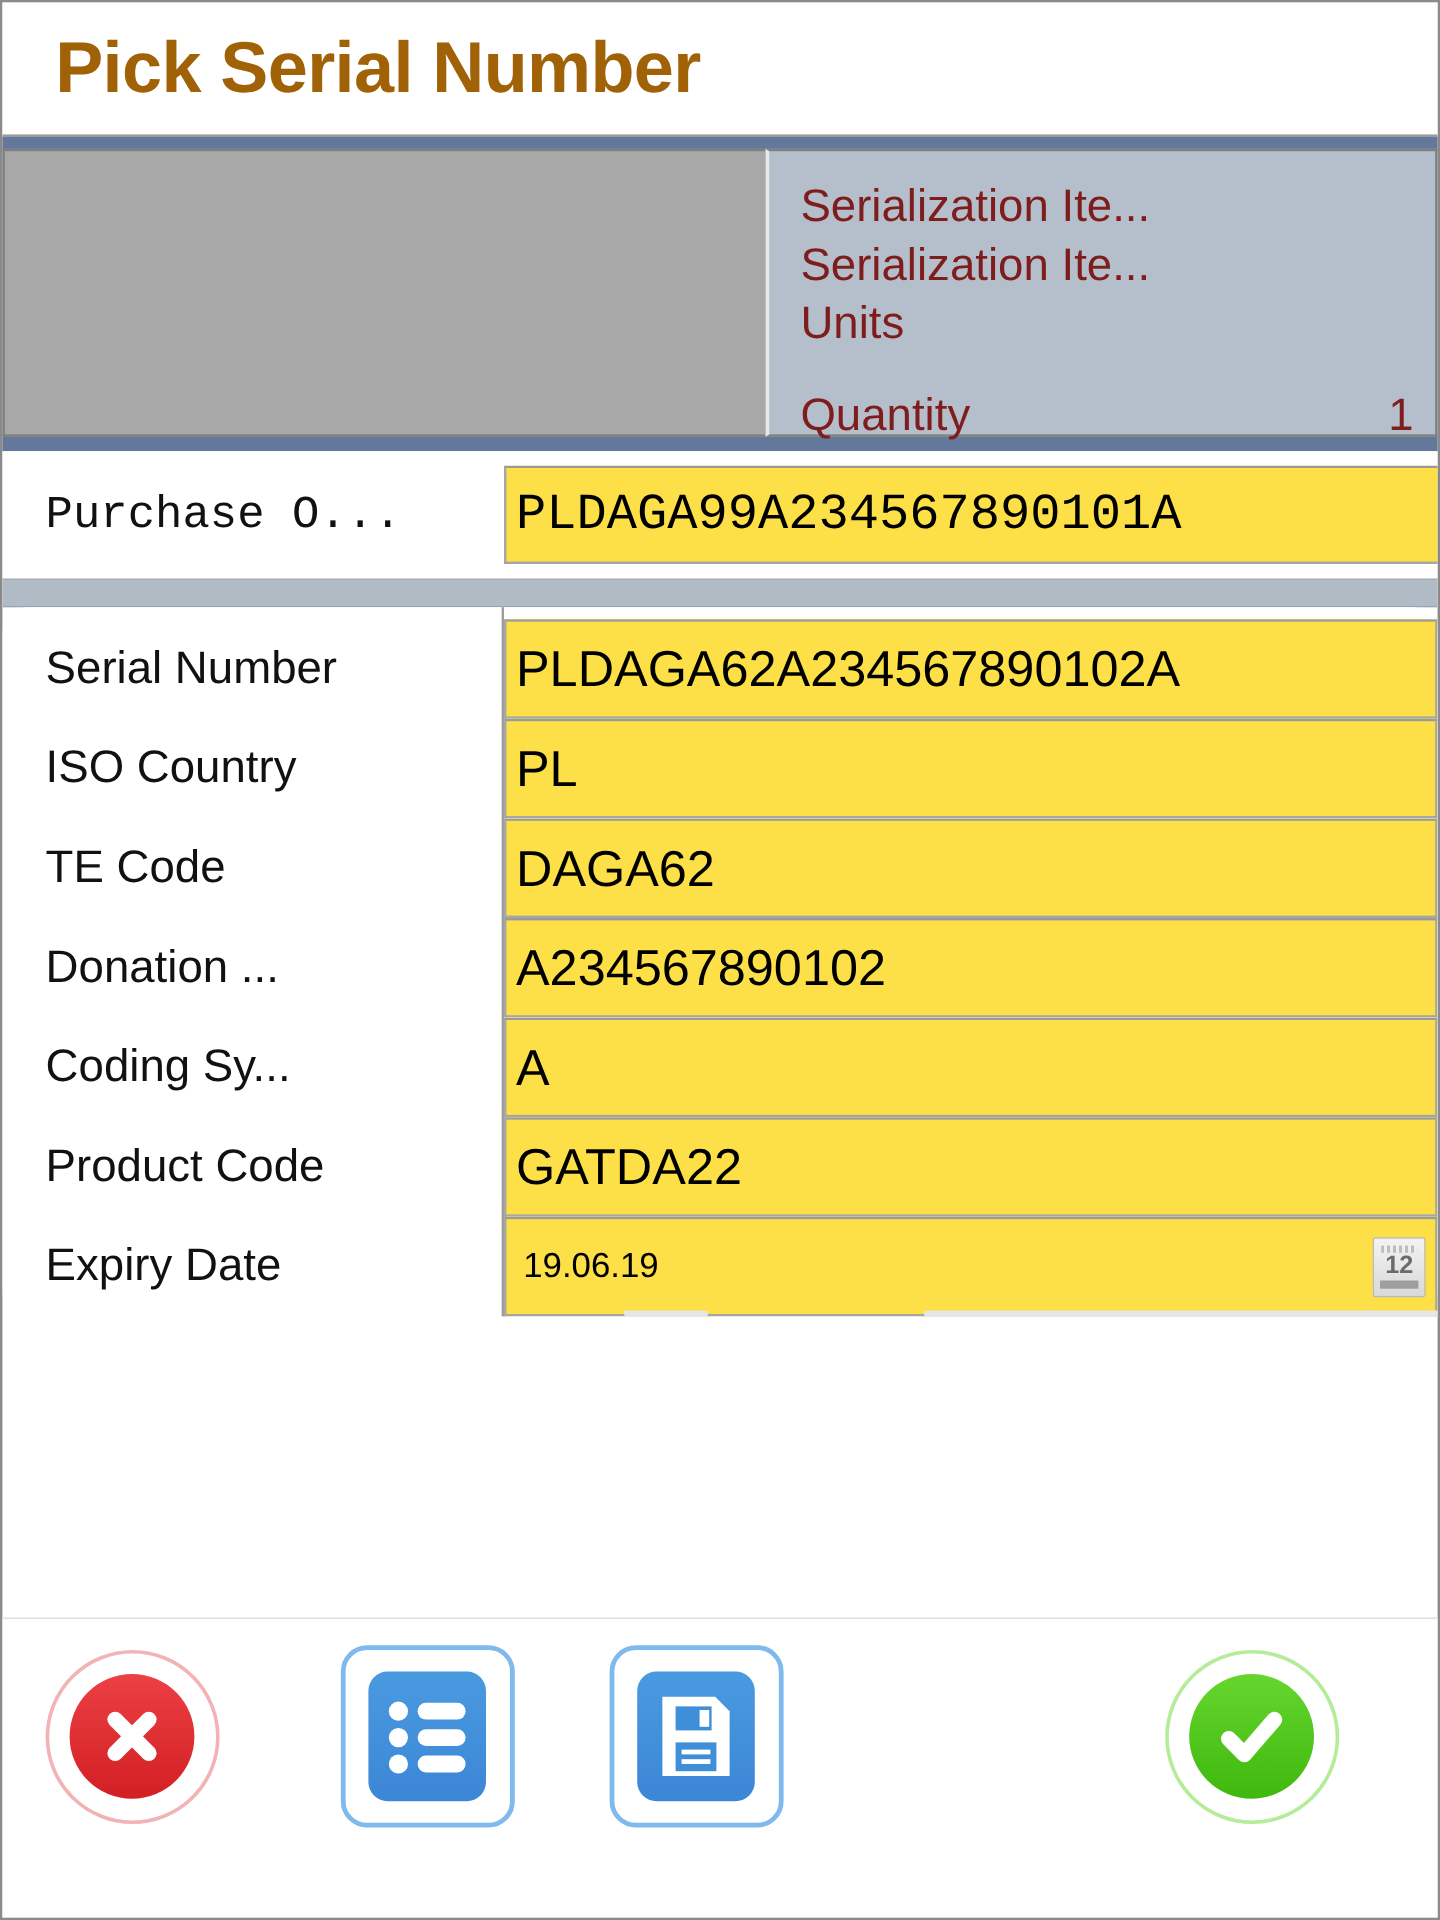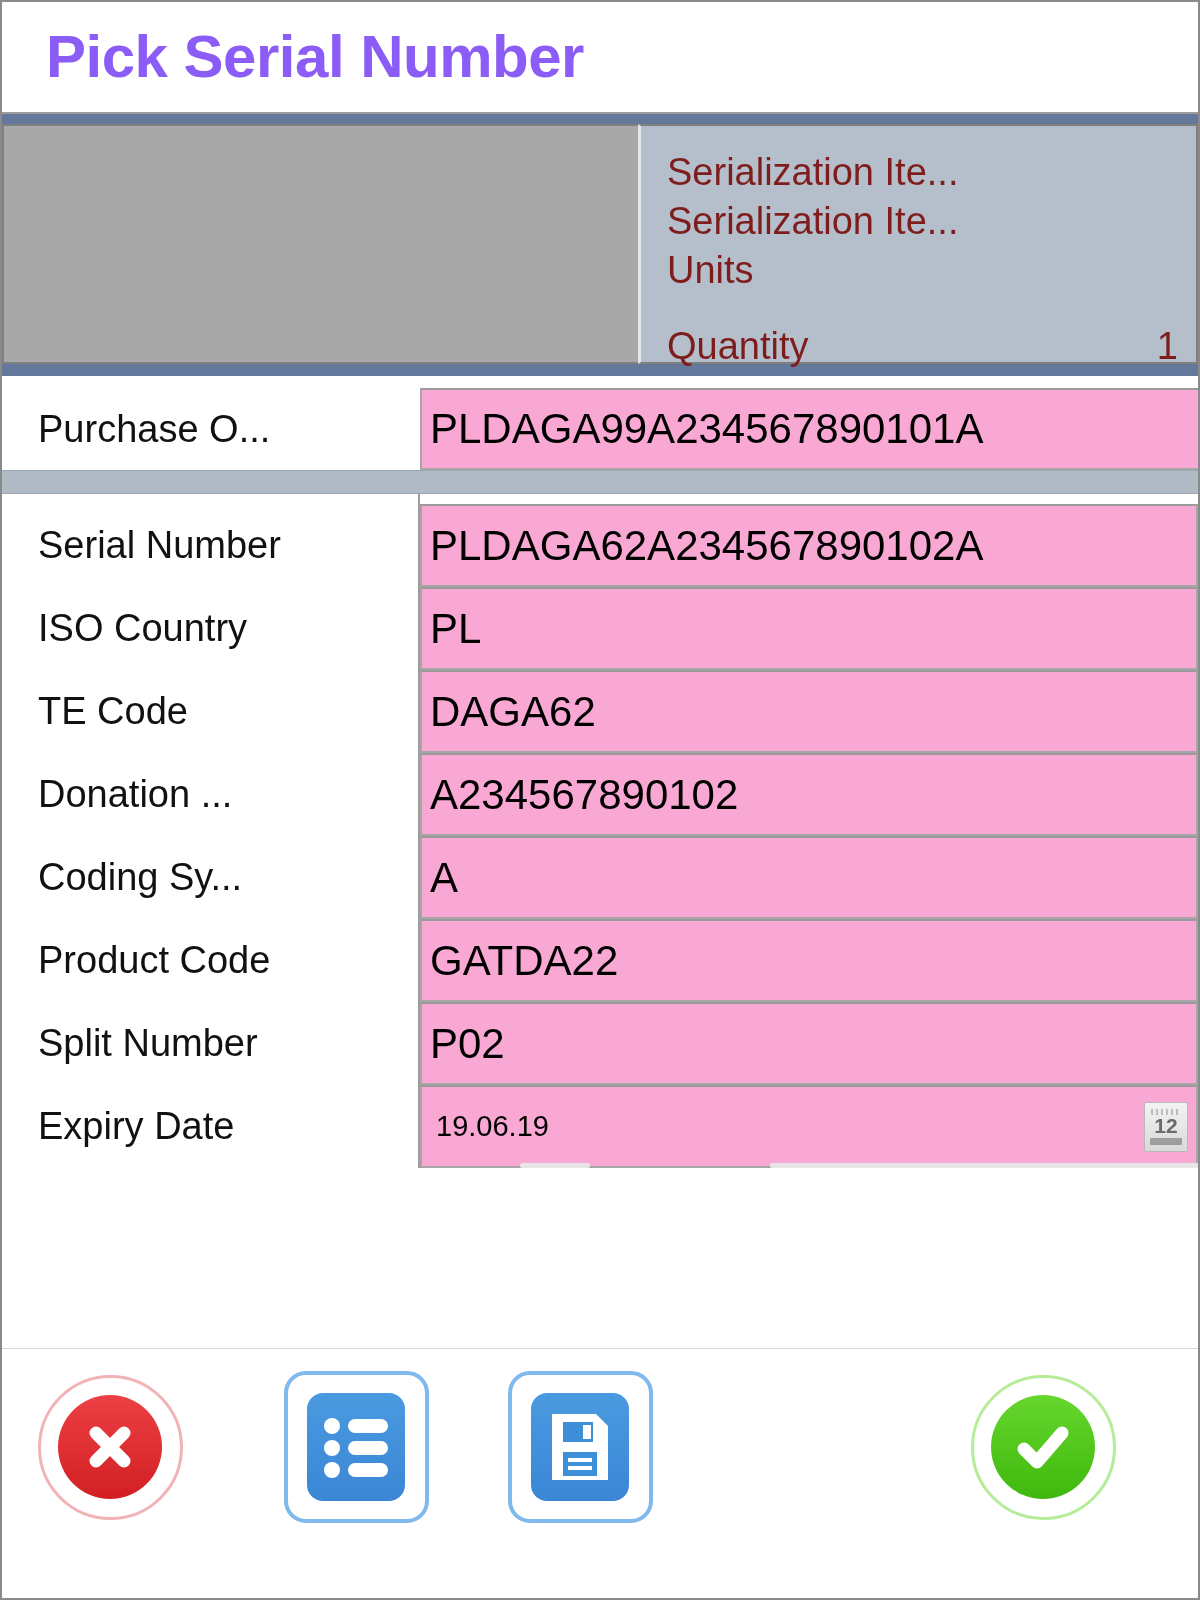--- a/index.html
+++ b/index.html
@@ -25,21 +25,21 @@
     height: 112px;
     background: #ffffff;
     display: flex;
     align-items: center;
     padding-left: 44px;
     border-bottom: 2px solid #9c9c9c;
   }
   .titlebar .title {
     font-size: 60px;
     font-weight: bold;
-    color: #8b5cf6;
+    color: #a16207;
     letter-spacing: -0.5px;
     line-height: 1;
   }
 
   
   .info-strip {
     height: 262px;
     display: flex;
     background: #64789b;
     border-top: 10px solid #64789b;
@@ -89,36 +89,36 @@
     padding-left: 36px;
     white-space: nowrap;
   }
   .fcell {
     flex: 1;
     position: relative;
     overflow: hidden;
   }
   .finput {
     height: 100%;
-    background: #f9a8d4;
+    background: #fde047;
     border: 2px solid #a6a6a6;
     border-top-color: #9a9a9a;
     display: flex;
     align-items: center;
     padding-left: 8px;
     font-size: 42px;
     color: #000000;
     white-space: nowrap;
     overflow: hidden;
     position: relative;
   }
   .finput.pad-sm { font-size: 29px; padding-left: 14px; }
 
   
-  .po-section { padding-top: 12px; padding-bottom: 0; }
+  .po-section { padding-top: 12px; padding-bottom: 12px; font-family: Liberation Mono, monospace; }
   .po-section .frow { height: 82px; }
   .po-section .fcell { margin-right: -2px; }
 
   
   .band {
     height: 24px;
     background: #b0bbc6;
     border-top: 1px solid #9aa5b1;
     border-bottom: 1px solid #9aa5b1;
   }
@@ -346,26 +346,20 @@
       </div>
     </div>
 
     <div class="frow">
       <div class="flabel">Product Code</div>
       <div class="fcell">
         <div class="finput">GATDA22</div>
       </div>
     </div>
 
-    <div class="frow">
-      <div class="flabel">Split Number</div>
-      <div class="fcell">
-        <div class="finput">P02</div>
-      </div>
-    </div>
 
     <div class="frow">
       <div class="flabel">Expiry Date</div>
       <div class="fcell">
         <div class="finput pad-sm">19.06.19</div>
         <div class="cal-btn">
           <div class="cal-top"></div>
           <div class="cal-num">12</div>
           <div class="cal-base"></div>
         </div>

